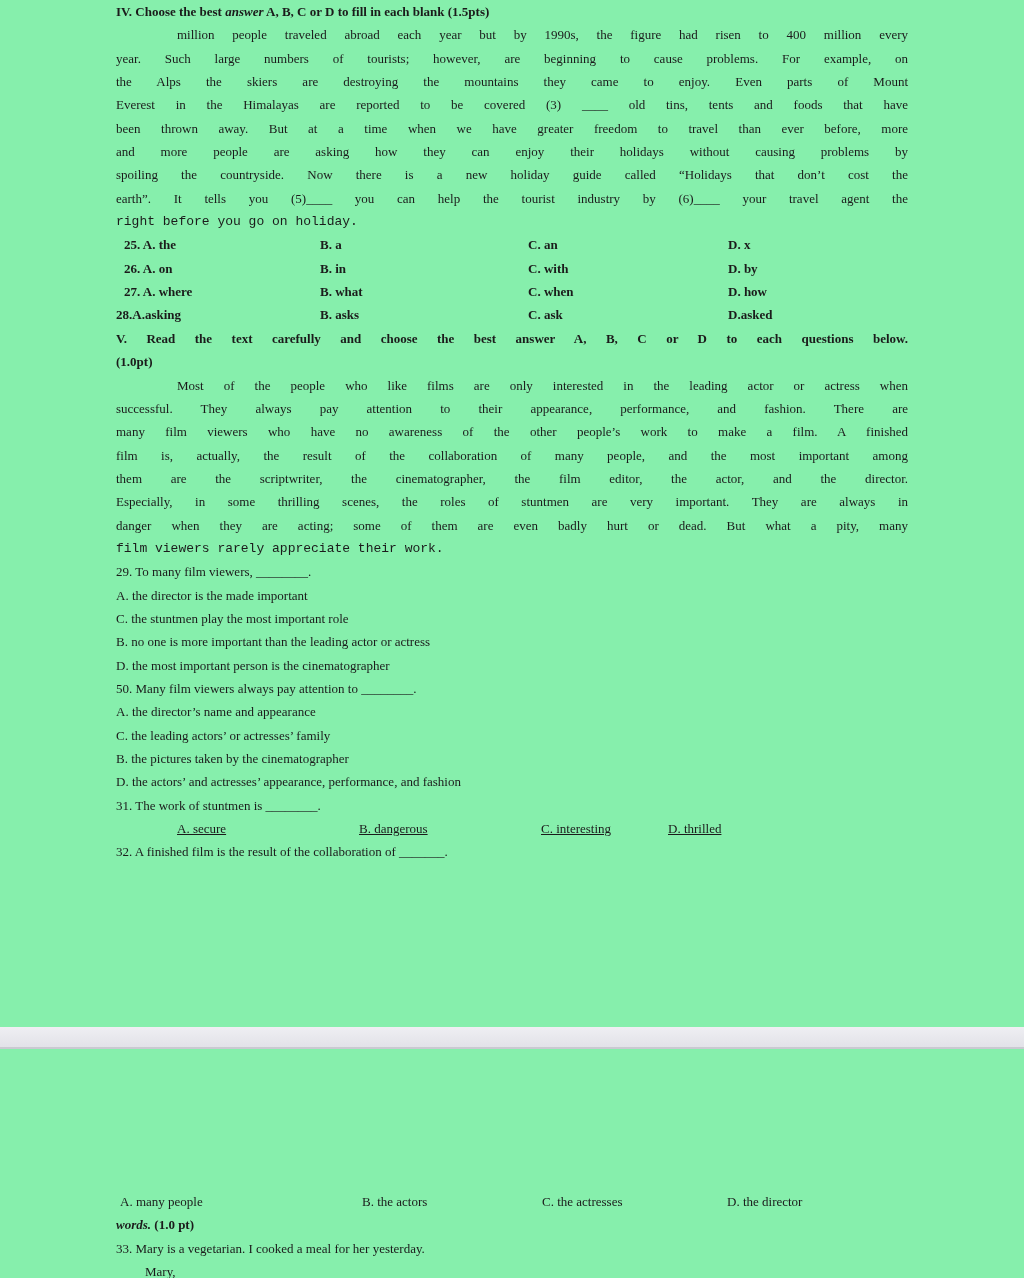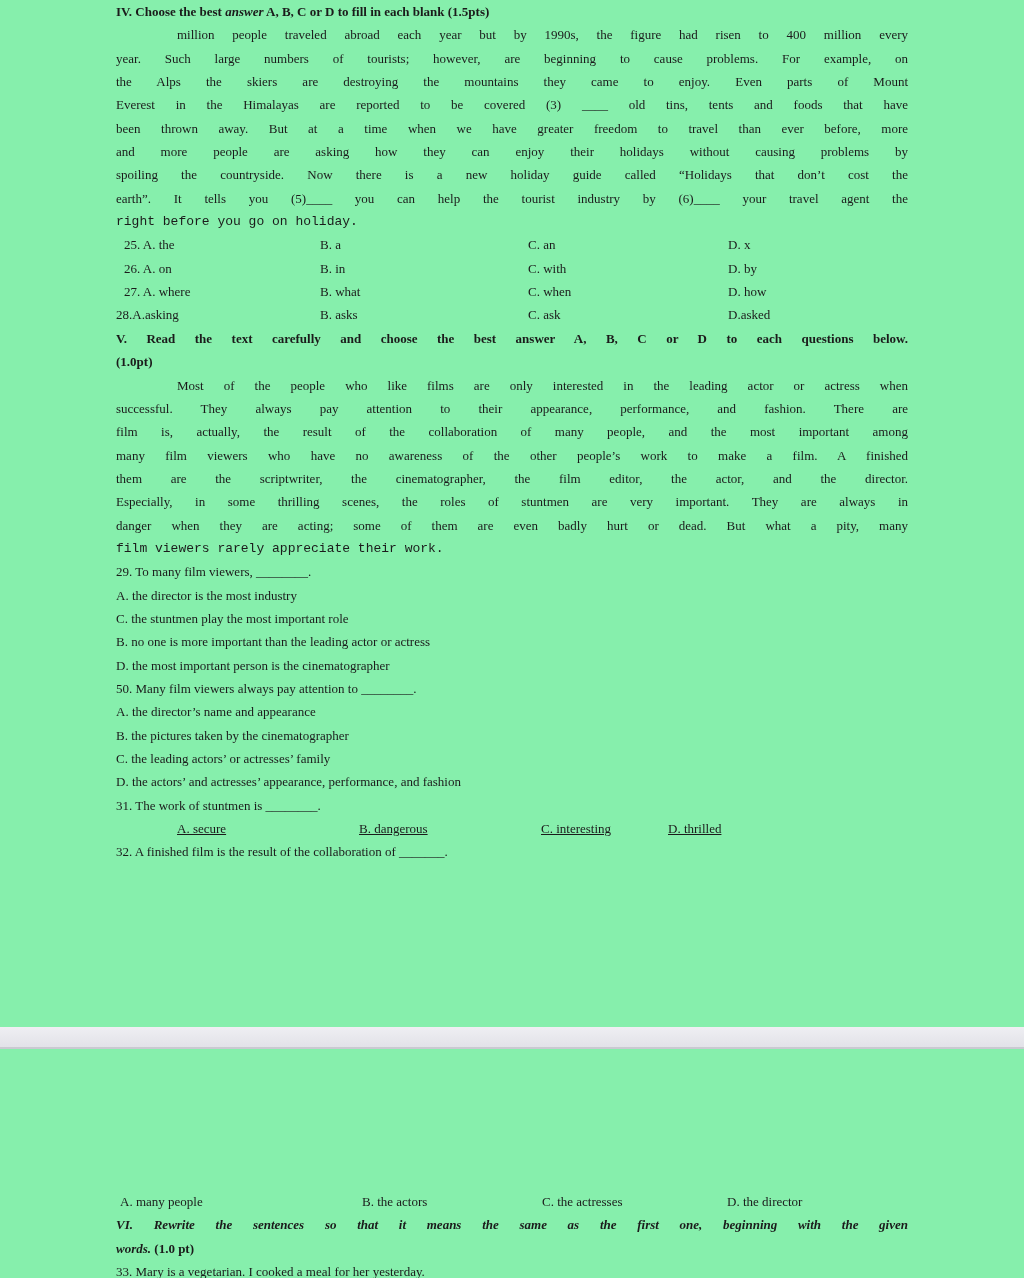--- a/index.html
+++ b/index.html
@@ -10,21 +10,21 @@
   .page2{top:1151px;margin-top:39px;}
   .page-sep{position:absolute;left:0;right:0;top:1027px;height:20px;
             background:linear-gradient(#efeff3,#e2e2e8);border-bottom:2px solid #c9c9d1;}
   .h-bold{font-weight:bold;}
   .h-bi{font-weight:bold;font-style:italic;}
   .jline{text-align:justify;text-align-last:justify;}
   .plines .pline{text-align:justify;text-align-last:justify;}
   .plines .pline:last-child{text-align-last:left;font-family:Liberation Mono, monospace;}
   .plines.indent-first .pline:first-child{text-indent:61px;}
   .opt-line{text-align:left;}
-  .mcq-row{display:grid;padding-left:8px;grid-template-columns:196px 208px 200px auto;}
+  .mcq-row{display:grid;padding-left:8px;grid-template-columns:196px 208px 200px auto;font-weight:bold;}
   .mcq-row.no-indent{padding-left:0;grid-template-columns:204px 208px 200px auto;}
   .row31{display:grid;padding-left:61px;grid-template-columns:182px 182px 127px auto;text-decoration:underline;}
   .rowp2{display:grid;padding-left:4px;grid-template-columns:242px 180px 185px auto;}
   .write-line{display:flex;height:23.35px;}
   .write-label{flex:0 0 auto;padding-left:29px;}
   .fill{flex:1 1 auto;align-self:flex-end;margin:0 2px 3px 9px;border-bottom:1.5px solid #2a2a2a;}
 </style>
 </head>
 <body>
 
@@ -70,41 +70,41 @@
       <span>C. ask</span>
       <span>D.asked</span>
     </div>
 
     <div class="h-bold jline">V. Read the text carefully and choose the best answer A, B, C or D to each questions below.</div>
     <div class="h-bold">(1.0pt)</div>
 
     <div class="plines indent-first">
         <div class="pline">Most of the people who like films are only interested in the leading actor or actress when</div>
         <div class="pline">successful. They always pay attention to their appearance, performance, and fashion. There are</div>
+        <div class="pline">many film viewers who have no awareness of the other people’s work to make a film. A finished</div>
         <div class="pline">film is, actually, the result of the collaboration of many people, and the most important among</div>
-        <div class="pline">many film viewers who have no awareness of the other people’s work to make a film. A finished</div>
         <div class="pline">them are the scriptwriter, the cinematographer, the film editor, the actor, and the director.</div>
         <div class="pline">Especially, in some thrilling scenes, the roles of stuntmen are very important. They are always in</div>
         <div class="pline">danger when they are acting; some of them are even badly hurt or dead. But what a pity, many</div>
         <div class="pline">film viewers rarely appreciate their work.</div>
       </div>
 
     <div class="opt-line">29. To many film viewers, ________.</div>
     <div>
-        <div class="opt-line">A. the director is the most industry</div>
+        <div class="opt-line">A. the director is the made important</div>
         <div class="opt-line">C. the stuntmen play the most important role</div>
         <div class="opt-line">B. no one is more important than the leading actor or actress</div>
         <div class="opt-line">D. the most important person is the cinematographer</div>
       </div>
 
     <div class="opt-line">50. Many film viewers always pay attention to ________.</div>
     <div>
         <div class="opt-line">A. the director’s name and appearance</div>
+        <div class="opt-line">C. the leading actors’ or actresses’ family</div>
         <div class="opt-line">B. the pictures taken by the cinematographer</div>
-        <div class="opt-line">C. the leading actors’ or actresses’ family</div>
         <div class="opt-line">D. the actors’ and actresses’ appearance, performance, and fashion</div>
       </div>
 
     <div class="opt-line">31. The work of stuntmen is ________.</div>
     <div class="row31">
       <span>A. secure</span>
       <span>B. dangerous</span>
       <span>C. interesting</span>
       <span>D. thrilled</span>
     </div>
@@ -116,21 +116,20 @@
 
   <div class="content page2">
 
     <div class="rowp2">
       <span>A. many people</span>
       <span>B. the actors</span>
       <span>C. the actresses</span>
       <span>D. the director</span>
     </div>
 
-    <div class="h-bi jline">VI. Rewrite the sentences so that it means the same as the first one, beginning with the given</div>
     <div><span class="h-bi">words.</span><span class="h-bold"> (1.0 pt)</span></div>
 
     <div class="opt-line">33. Mary is a vegetarian. I cooked a meal for her yesterday.</div>
     <div class="write-line">
       <span class="write-label">Mary,</span>
       <span class="fill"></span>
     </div>
 
     <div class="opt-line">34. “I’ll come with you as soon as I’m ready?” Mary said.</div>
     <div class="write-line">

